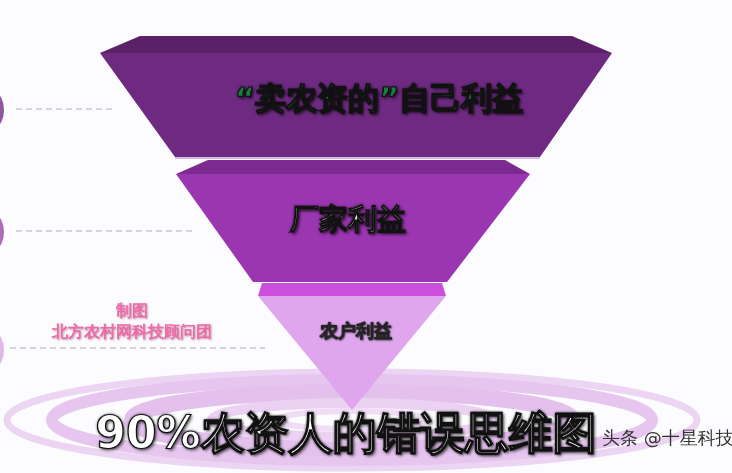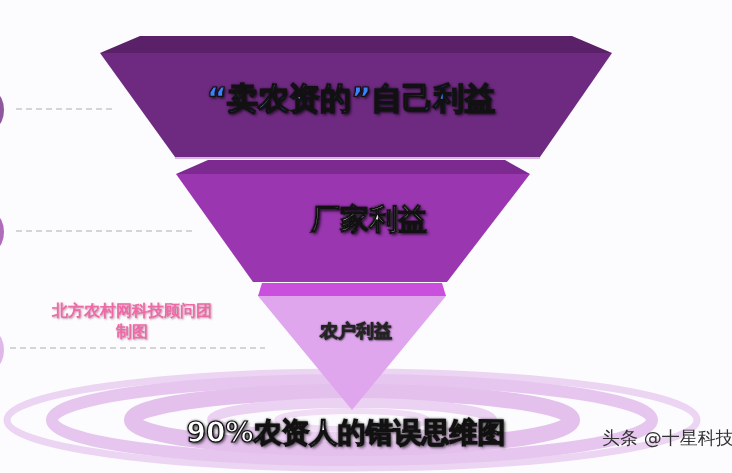--- a/index.html
+++ b/index.html
@@ -7,37 +7,37 @@
       width:732px; height:473px; overflow:hidden; position:relative;
       background:#fcfbfd;
       font-family:"DejaVu Sans", "Liberation Sans", sans-serif;
     }
     .canvas { position:absolute; left:0; top:0; width:732px; height:473px; }
     .label {
       position:absolute; white-space:nowrap; font-weight:bold;
       transform:translate(-50%,-50%);
     }
     .label-top {
-      left:351px; top:99px; font-size:31px; color:#3b82f6;
+      left:379px; top:99px; font-size:31px; color:#15803d;
       -webkit-text-stroke:1.2px #111; 
       text-shadow:0 0 3px #000, 2px 2px 3px rgba(0,0,0,0.6);
       letter-spacing:0px;
     }
     .label-mid {
-      left:369px; top:220px; font-size:29px; color:#ffffff;
+      left:348px; top:220px; font-size:29px; color:#ffffff;
       -webkit-text-stroke:1px #111;
       text-shadow:0 0 3px #000, 2px 2px 3px rgba(0,0,0,0.6);
     }
     .label-bot {
       left:356px; top:331px; font-size:18px; color:#737373;
       -webkit-text-stroke:0.6px #222;
       text-shadow:0 0 2px #000, 1px 1px 2px rgba(0,0,0,0.6);
     }
     .caption {
-      left:346px; top:433px; font-size:28px; color:#ffffff;
+      left:346px; top:433px; font-size:44px; color:#ffffff;
       -webkit-text-stroke:1.2px #111;
       text-shadow:0 0 3px #000, 2px 2px 3px rgba(0,0,0,0.5);
     }
     .watermark {
       position:absolute; left:602px; top:438px;
       font-size:18px; color:#333; font-weight:normal;
       transform:translate(0,-50%); white-space:nowrap;
     }
     .credit {
       position:absolute; left:132px; top:300px; width:220px;
@@ -93,19 +93,19 @@
     <polygon points="100,53 612,53 540,157 175,157" fill="#6e2a80"></polygon>
     <line x1="175" y1="158" x2="540" y2="158" stroke="#d9b8e2" stroke-width="2"></line>
   </g>
 </svg>
 
 <div class="label label-top">“卖农资的”自己利益</div>
 <div class="label label-mid">厂家利益</div>
 <div class="label label-bot">农户利益</div>
 
 <div class="credit">
+  <div>制图</div>
   <div>北方农村网科技顾问团</div>
-  <div>制图</div>
 </div>
 
 <div class="label caption">90%农资人的错误思维图</div>
 
 <div class="watermark">头条 @十星科技</div>
 
 </body></html>

